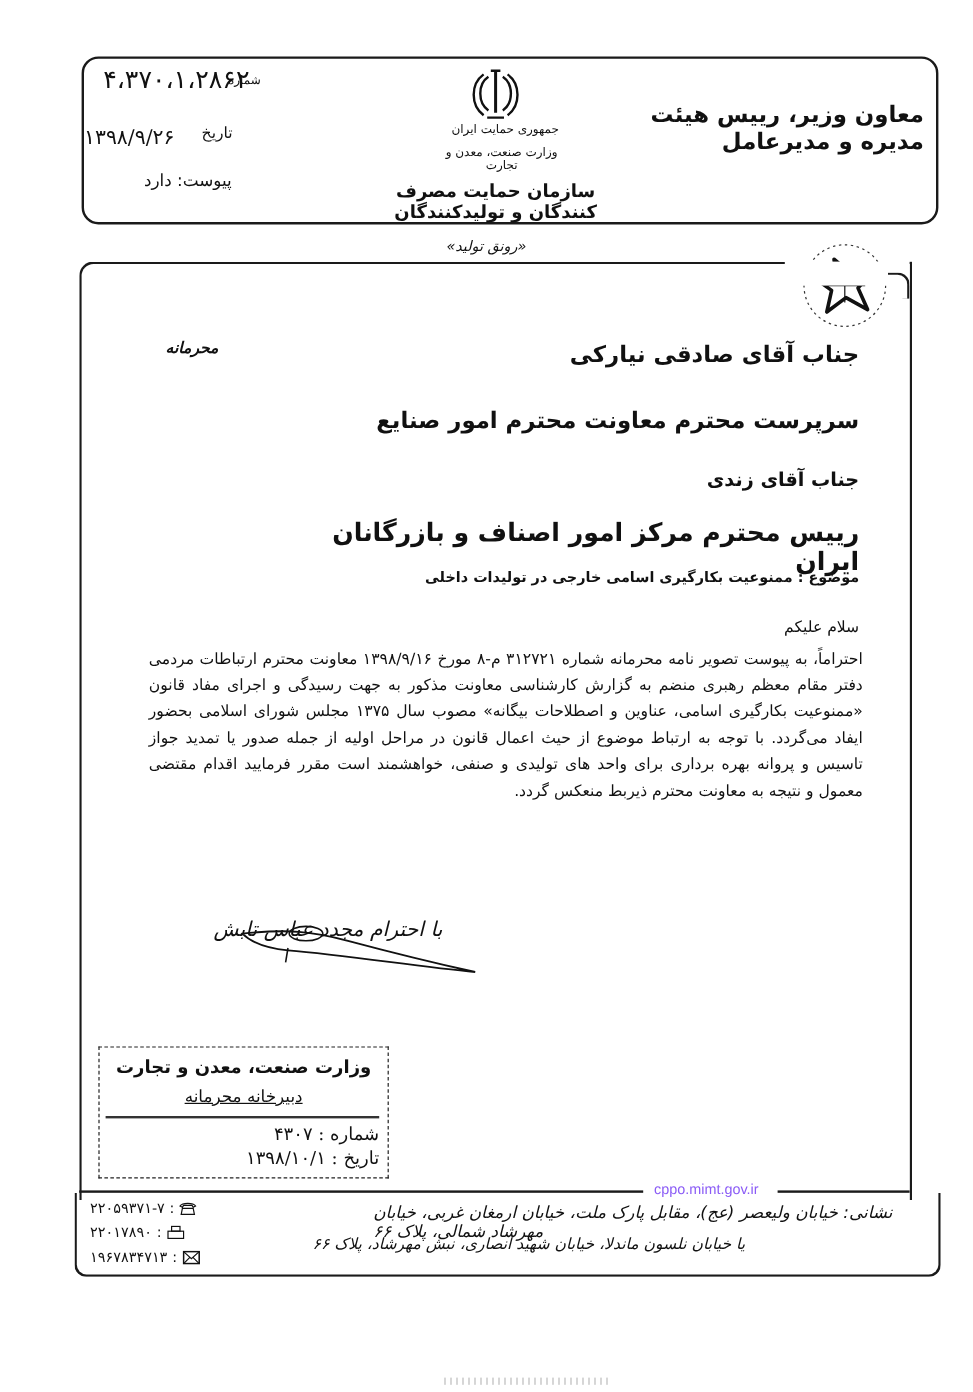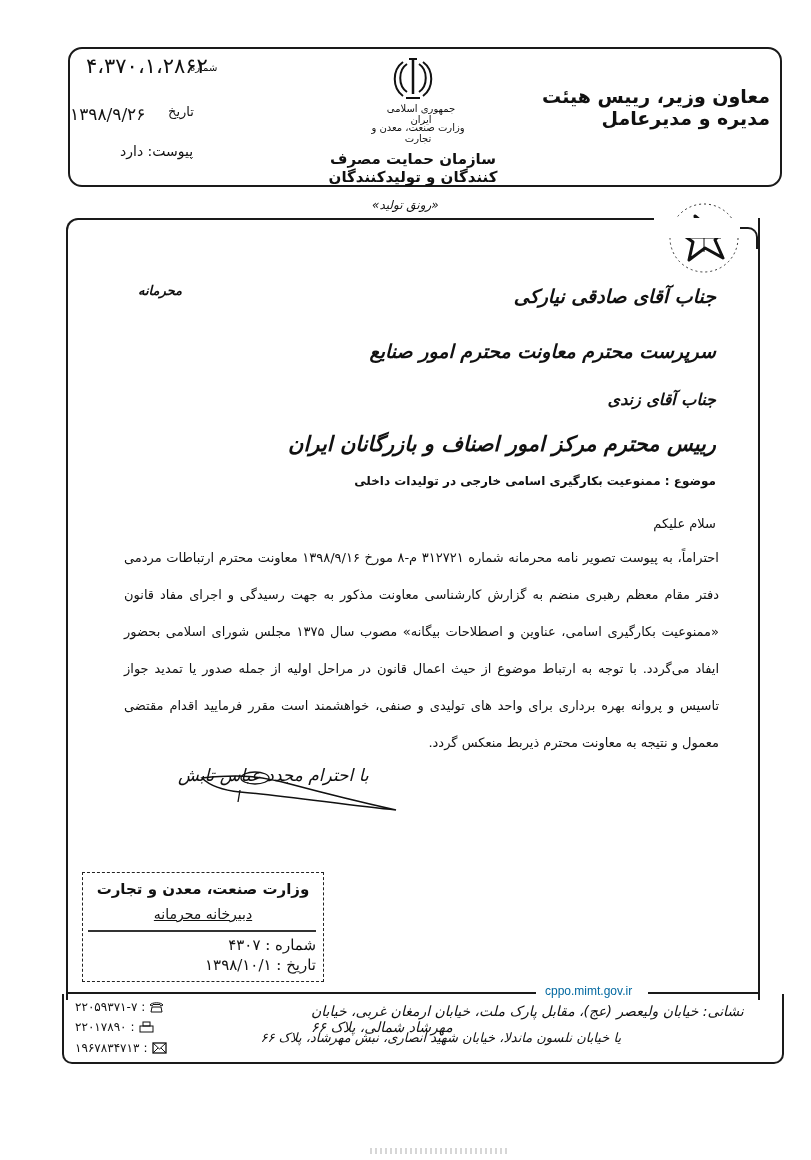--- a/index.html
+++ b/index.html
@@ -41,49 +41,49 @@
   .body-frame-top-right {
     left: 654px; top: 218px; width: 104px; height: 20px; background: #fff;
   }
   .body-frame-corner {
     left: 740px; top: 227px; width: 16px; height: 20px;
     border-top: 2px solid #1a1a1a; border-right: 2px solid #1a1a1a; border-top-right-radius: 10px;
   }
 
   .confidential { left: 138px; top: 283px; font-size: 13px; font-weight: bold; font-style: italic; }
 
-  .recipient { right: 95px; font-weight: bold; font-style: italic; text-align: right; width: 420px; }
+  .recipient { right: 95px; font-weight: bold; text-align: right; width: 420px; }
   .r1 { top: 285px; font-size: 19px; }
   .r2 { top: 340px; font-size: 19px; }
   .r3 { top: 390px; font-size: 16px; }
   .r4 { top: 432px; font-size: 21px; width: 460px; }
   .subject { right: 95px; top: 474px; font-size: 12px; font-weight: bold; text-align: right; width: 500px; }
 
   .greeting { right: 95px; top: 516px; font-size: 13px; text-align: right; margin-left: 31px; }
   .para {
-    right: 92px; top: 539px; width: 595px; font-size: 13px; line-height: 37px; text-align: justify;
+    right: 92px; top: 539px; width: 595px; font-size: 13px; line-height: 22px; text-align: justify;
     text-align-last: right;
   }
 
   .signature { left: 178px; top: 733px; font-size: 17px; font-style: italic; margin-top: 32px; }
   .sig-scrawl { left: 200px; top: 770px; width: 200px; height: 42px; }
 
   
   .stamp {
     left: 82px; top: 872px; width: 240px; height: 108px; border: 1.5px dashed #222;
   }
   .stamp-l1 { left: 90px; top: 880px; width: 226px; font-size: 15px; font-weight: bold; text-align: center; }
   .stamp-l2 { left: 90px; top: 906px; width: 226px; font-size: 14px; text-align: center; text-decoration: underline; }
   .stamp-rule { left: 88px; top: 930px; width: 228px; height: 2px; background: #333; }
   .stamp-number { left: 90px; top: 936px; width: 226px; font-size: 15px; text-align: right; font-family: "DejaVu Serif", serif; }
   .stamp-date { left: 90px; top: 956px; width: 226px; font-size: 15px; text-align: right; font-family: "DejaVu Serif", serif; }
 
   
   .footer-rule-left { left: 66px; top: 992px; width: 470px; height: 2px; background: #1a1a1a; }
-  .footer-url { left: 545px; top: 984px; font-size: 12px; font-family: "Liberation Sans", sans-serif; color:#0369a1; }
+  .footer-url { left: 545px; top: 984px; font-size: 12px; font-family: "Liberation Sans", sans-serif; color:#8b5cf6; }
   .footer-rule-right { left: 648px; top: 992px; width: 110px; height: 2px; background: #1a1a1a; }
   .footer-box {
     left: 62px; top: 994px; width: 718px; height: 68px; border-left: 2px solid #1a1a1a; border-bottom: 2px solid #1a1a1a;
     border-right: 2px solid #1a1a1a; border-bottom-left-radius: 10px; border-bottom-right-radius: 10px;
   }
   .contact { left: 75px; font-size: 12px; font-family: "DejaVu Sans", sans-serif; display: flex; align-items: center; gap: 4px; }
   .c1 { top: 1000px; } .c2 { top: 1020px; } .c3 { top: 1041px; text-align: center; }
   .contact .ic { width: 15px; height: 12px; display: inline-block; }
   .address1 { right: 40px; top: 1003px; font-size: 14px; font-style: italic; text-align: left; width: 460px; }
   .address2 { right: 190px; top: 1030px; font-size: 13px; font-style: italic; text-align: right; width: 380px; }
@@ -105,21 +105,21 @@
 
 <svg class="abs emblem" viewBox="0 0 42 46">
   <path d="M21 4 L21 38" stroke="#111" stroke-width="2.5"></path>
   <path d="M15 8 C6 14,6 30,15 36" fill="none" stroke="#111" stroke-width="2"></path>
   <path d="M27 8 C36 14,36 30,27 36" fill="none" stroke="#111" stroke-width="2"></path>
   <path d="M11 6 C0 14,0 32,11 40" fill="none" stroke="#111" stroke-width="2"></path>
   <path d="M31 6 C42 14,42 32,31 40" fill="none" stroke="#111" stroke-width="2"></path>
   <path d="M17 3 L25 3" stroke="#111" stroke-width="2"></path>
   <path d="M14 42 L28 42" stroke="#111" stroke-width="2"></path>
 </svg>
-<div class="abs gov-line1 rtl">جمهوری اسلامی ایران</div>
+<div class="abs gov-line1 rtl">جمهوری حمایت ایران</div>
 <div class="abs gov-line2 rtl">وزارت صنعت، معدن و تجارت</div>
 <div class="abs gov-line3 rtl">سازمان حمایت مصرف کنندگان و تولیدکنندگان</div>
 <div class="abs hdr-title rtl">معاون وزیر، رییس هیئت مدیره و مدیرعامل</div>
 
 <div class="abs slogan rtl">«رونق تولید»</div>
 
 <svg class="abs org-logo" viewBox="0 0 78 78">
   <circle cx="39" cy="40" r="34" fill="none" stroke="#333" stroke-width="1" stroke-dasharray="2 3"></circle>
   <path d="M30 18 L44 30 L62 28 L50 42 L58 60 L40 50 L24 62 L28 44 L14 34 L32 32 Z" fill="none" stroke="#111" stroke-width="3" stroke-linejoin="round"></path>
   <path d="M39 24 L39 54 M22 40 L56 40" stroke="#111" stroke-width="1"></path>

